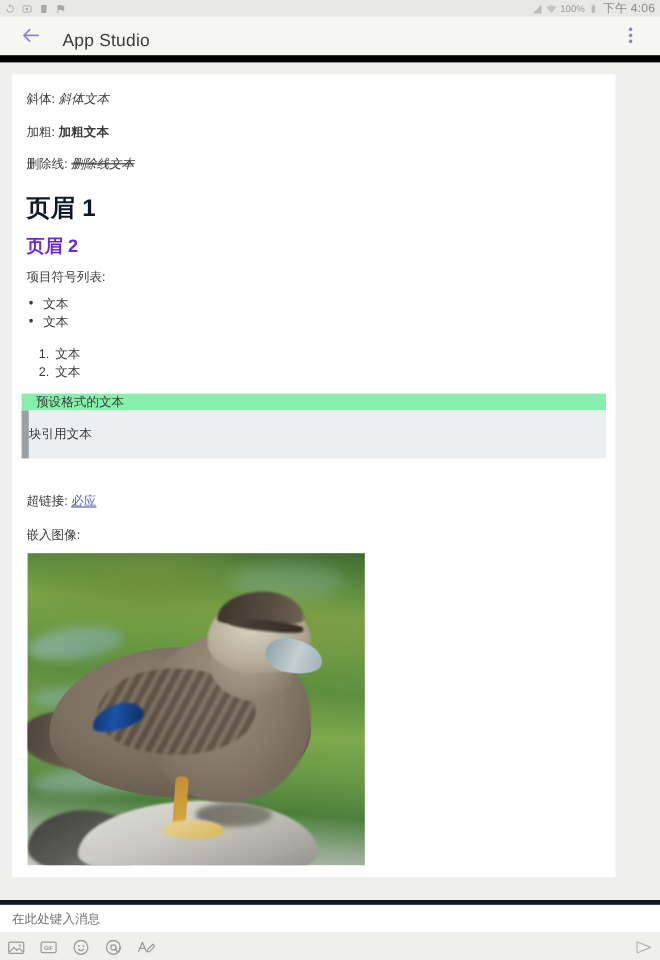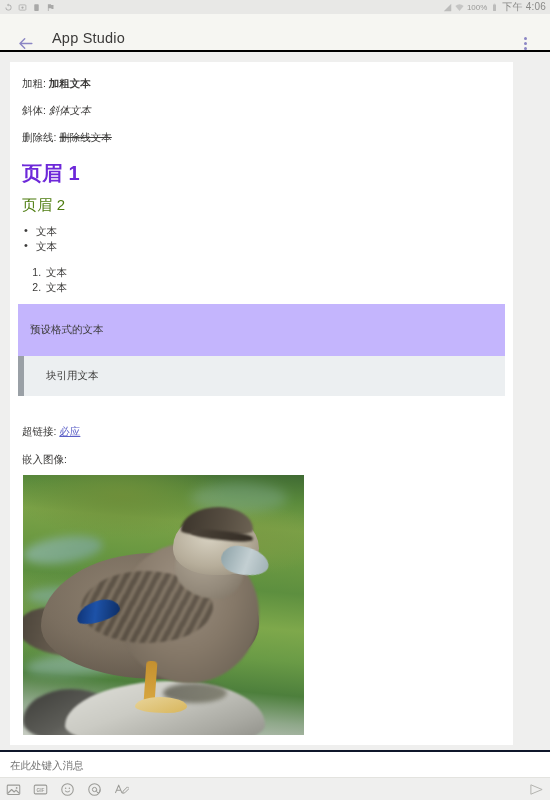--- a/index.html
+++ b/index.html
@@ -19,65 +19,65 @@
   }
   .sb-left { display:flex; align-items:center; gap:5px; }
   .sb-right { display:flex; align-items:center; gap:3px; }
   .sb-ico { width:9px; height:9px; opacity:.55; display:block; }
   .sb-text { font-size:10px; color:#8a8a88; letter-spacing:.2px; white-space:nowrap; }
   .sb-batt { font-size:8px; color:#9a9a98; }
 
   
   .appbar {
     height:38px; flex:0 0 38px; background:#f6f6f2;
-    display:flex; align-items:flex-start; padding:16px 12px;
-    border-bottom:2px solid #000000;
+    display:flex; align-items:flex-end; padding:4px 12px;
+    border-bottom:6px solid #000000;
   }
   .back-btn { width:26px; height:26px; display:flex; align-items:center; justify-content:center; cursor:pointer; }
   .appbar-title { font-size:14.5px; color:#3b3a39; margin-left:14px; flex:1; letter-spacing:.2px; }
   .menu-btn { width:26px; height:26px; display:flex; flex-direction:column; align-items:center; justify-content:center; gap:2px; cursor:pointer; }
   .menu-dot { width:3px; height:3px; border-radius:50%; background:#8b86c4; }
 
   
   .scrollarea { flex:1 1 auto; overflow:hidden; position:relative; padding:10px 0 0 0; }
   .msg-card {
     margin:0 37px 0 10px; background:#ffffff; padding:12px 8px 10px 8px;
     min-height:668px;
   }
 
   
   .mdline { font-size:10.5px; color:#3b3a39; line-height:1.35; padding:2px 4px; }
   .md-b { font-weight:bold; }
   .md-i { font-style:italic; }
-  .md-s { text-decoration:line-through; }
+  .md-s { text-decoration:line-through;font-style:italic; }
   .sp-lg { margin-bottom:11px; }
   .sp-md { margin-bottom:9px; }
   .sp-sm { margin-bottom:5px; }
 
-  .h1 { font-size:20px; font-weight:bold; color:#6d28d9; padding:2px 4px; margin-bottom:5px; letter-spacing:.3px; }
-  .h2 { font-size:15px; font-weight:normal; color:#4d7c0f; padding:2px 4px; margin-bottom:5px; letter-spacing:.2px; }
+  .h1 { font-size:20px; font-weight:bold; color:#0f172a; padding:2px 4px; margin-bottom:5px; letter-spacing:.3px; }
+  .h2 { font-size:15px; font-weight:bold; color:#6d28d9; padding:2px 4px; margin-bottom:5px; letter-spacing:.2px; }
   .h3 { font-size:12.5px; font-weight:bold; color:#323130; padding:2px 4px; margin-bottom:8px; letter-spacing:.2px; }
 
   .listblk { padding:2px 4px 0 4px; margin-bottom:9px; }
   ul.bul { list-style:none; }
   ul.bul li { font-size:10.5px; color:#3b3a39; line-height:1.45; padding-left:14px; position:relative; }
   ul.bul li:before { content:"\2022"; position:absolute; left:2px; top:-1px; font-size:11px; }
   ol.ord { margin-left:22px; }
   ol.ord li { font-size:10.5px; color:#3b3a39; line-height:1.45; padding-left:2px; }
 
   .pre-blk {
-    background:#c4b5fd; color:#3b3a39; font-size:10.5px;
-    padding:19px 12px; margin:2px 0 0 0;
+    background:#86efac; color:#3b3a39; font-size:10.5px;
+    padding:0 12px; margin:2px 0 0 0;
   }
   .quote-blk {
     background:#eceff1; display:flex; align-items:center;
     min-height:40px; margin:0 0 8px 0;
   }
   .quote-bar { width:6px; align-self:stretch; background:#9aa0a6; flex:0 0 6px; }
-  .quote-txt { font-size:10.5px; color:#3b3a39; padding-left:22px; }
+  .quote-txt { font-size:10.5px; color:#3b3a39; }
 
   .link-line { font-size:10.5px; color:#3b3a39; padding:2px 4px; margin-bottom:10px;margin-top:27px; }
   .link-a { color:#5b5fc7; text-decoration:underline; cursor:pointer; }
 
   .img-label { font-size:10.5px; color:#3b3a39; padding:2px 4px; margin-bottom:6px; }
 
   
   .photo {
     width:281px; height:260px; margin-left:5px; position:relative; overflow:hidden;
     background:
@@ -146,21 +146,21 @@
   .foot { position:absolute; left:112px; top:222px; width:52px; height:16px;
           background:linear-gradient(160deg,#e8d49a,#d8b65c);
           border-radius:48% 52% 40% 60% / 60% 60% 40% 40%; filter:blur(.7px); }
   .refl { position:absolute; left:140px; top:208px; width:64px; height:20px;
           background:linear-gradient(120deg,#4b4a3f,#6b6a58); opacity:.7;
           border-radius:50%; filter:blur(2px); }
 
   
   .compose-wrap { flex:0 0 auto; background:#efefee; }
   .compose-box {
-    background:#ffffff; border-top:2px solid #0f172a; border-bottom:1px solid #e3e3df;
+    background:#ffffff; border-top:4px solid #0f172a; border-bottom:1px solid #e3e3df;
     height:28px; display:flex; align-items:center; padding:0 10px;
   }
   .compose-input { font-size:10.5px; color:#8a8a88; border:none; outline:none;
                    background:transparent; width:100%; font-family:"Liberation Sans", sans-serif; }
   .toolbar { height:22px; display:flex; align-items:center; padding:0 6px; justify-content:space-between; }
   .tb-left { display:flex; align-items:center; gap:12px; }
   .tb-ico { width:15px; height:15px; display:block; cursor:pointer; }
 </style>
 </head>
 <body>
@@ -210,37 +210,38 @@
       <span class="menu-dot"></span>
       <span class="menu-dot"></span>
       <span class="menu-dot"></span>
     </div>
   </div>
 
   <div class="scrollarea">
     <div class="msg-card">
 
       <div class="mdline sp-md">
+        <span>斜体:</span>
+        <span class="md-i">斜体文本</span>
+      </div>
+
+      <div class="mdline sp-md">
         <span>加粗:</span>
         <span class="md-b">加粗文本</span>
-      </div>
-
-      <div class="mdline sp-md">
-        <span>斜体:</span>
-        <span class="md-i">斜体文本</span>
       </div>
 
       <div class="mdline sp-lg">
         <span>删除线:</span>
         <span class="md-s">删除线文本</span>
       </div>
 
       <div class="h1">页眉 1</div>
       <div class="h2">页眉 2</div>
 
+      <div class="mdline sp-sm">项目符号列表:</div>
       <div class="listblk">
         <ul class="bul">
           <li>文本</li>
           <li>文本</li>
         </ul>
       </div>
 
       <div class="listblk">
         <ol class="ord">
           <li>文本</li>

